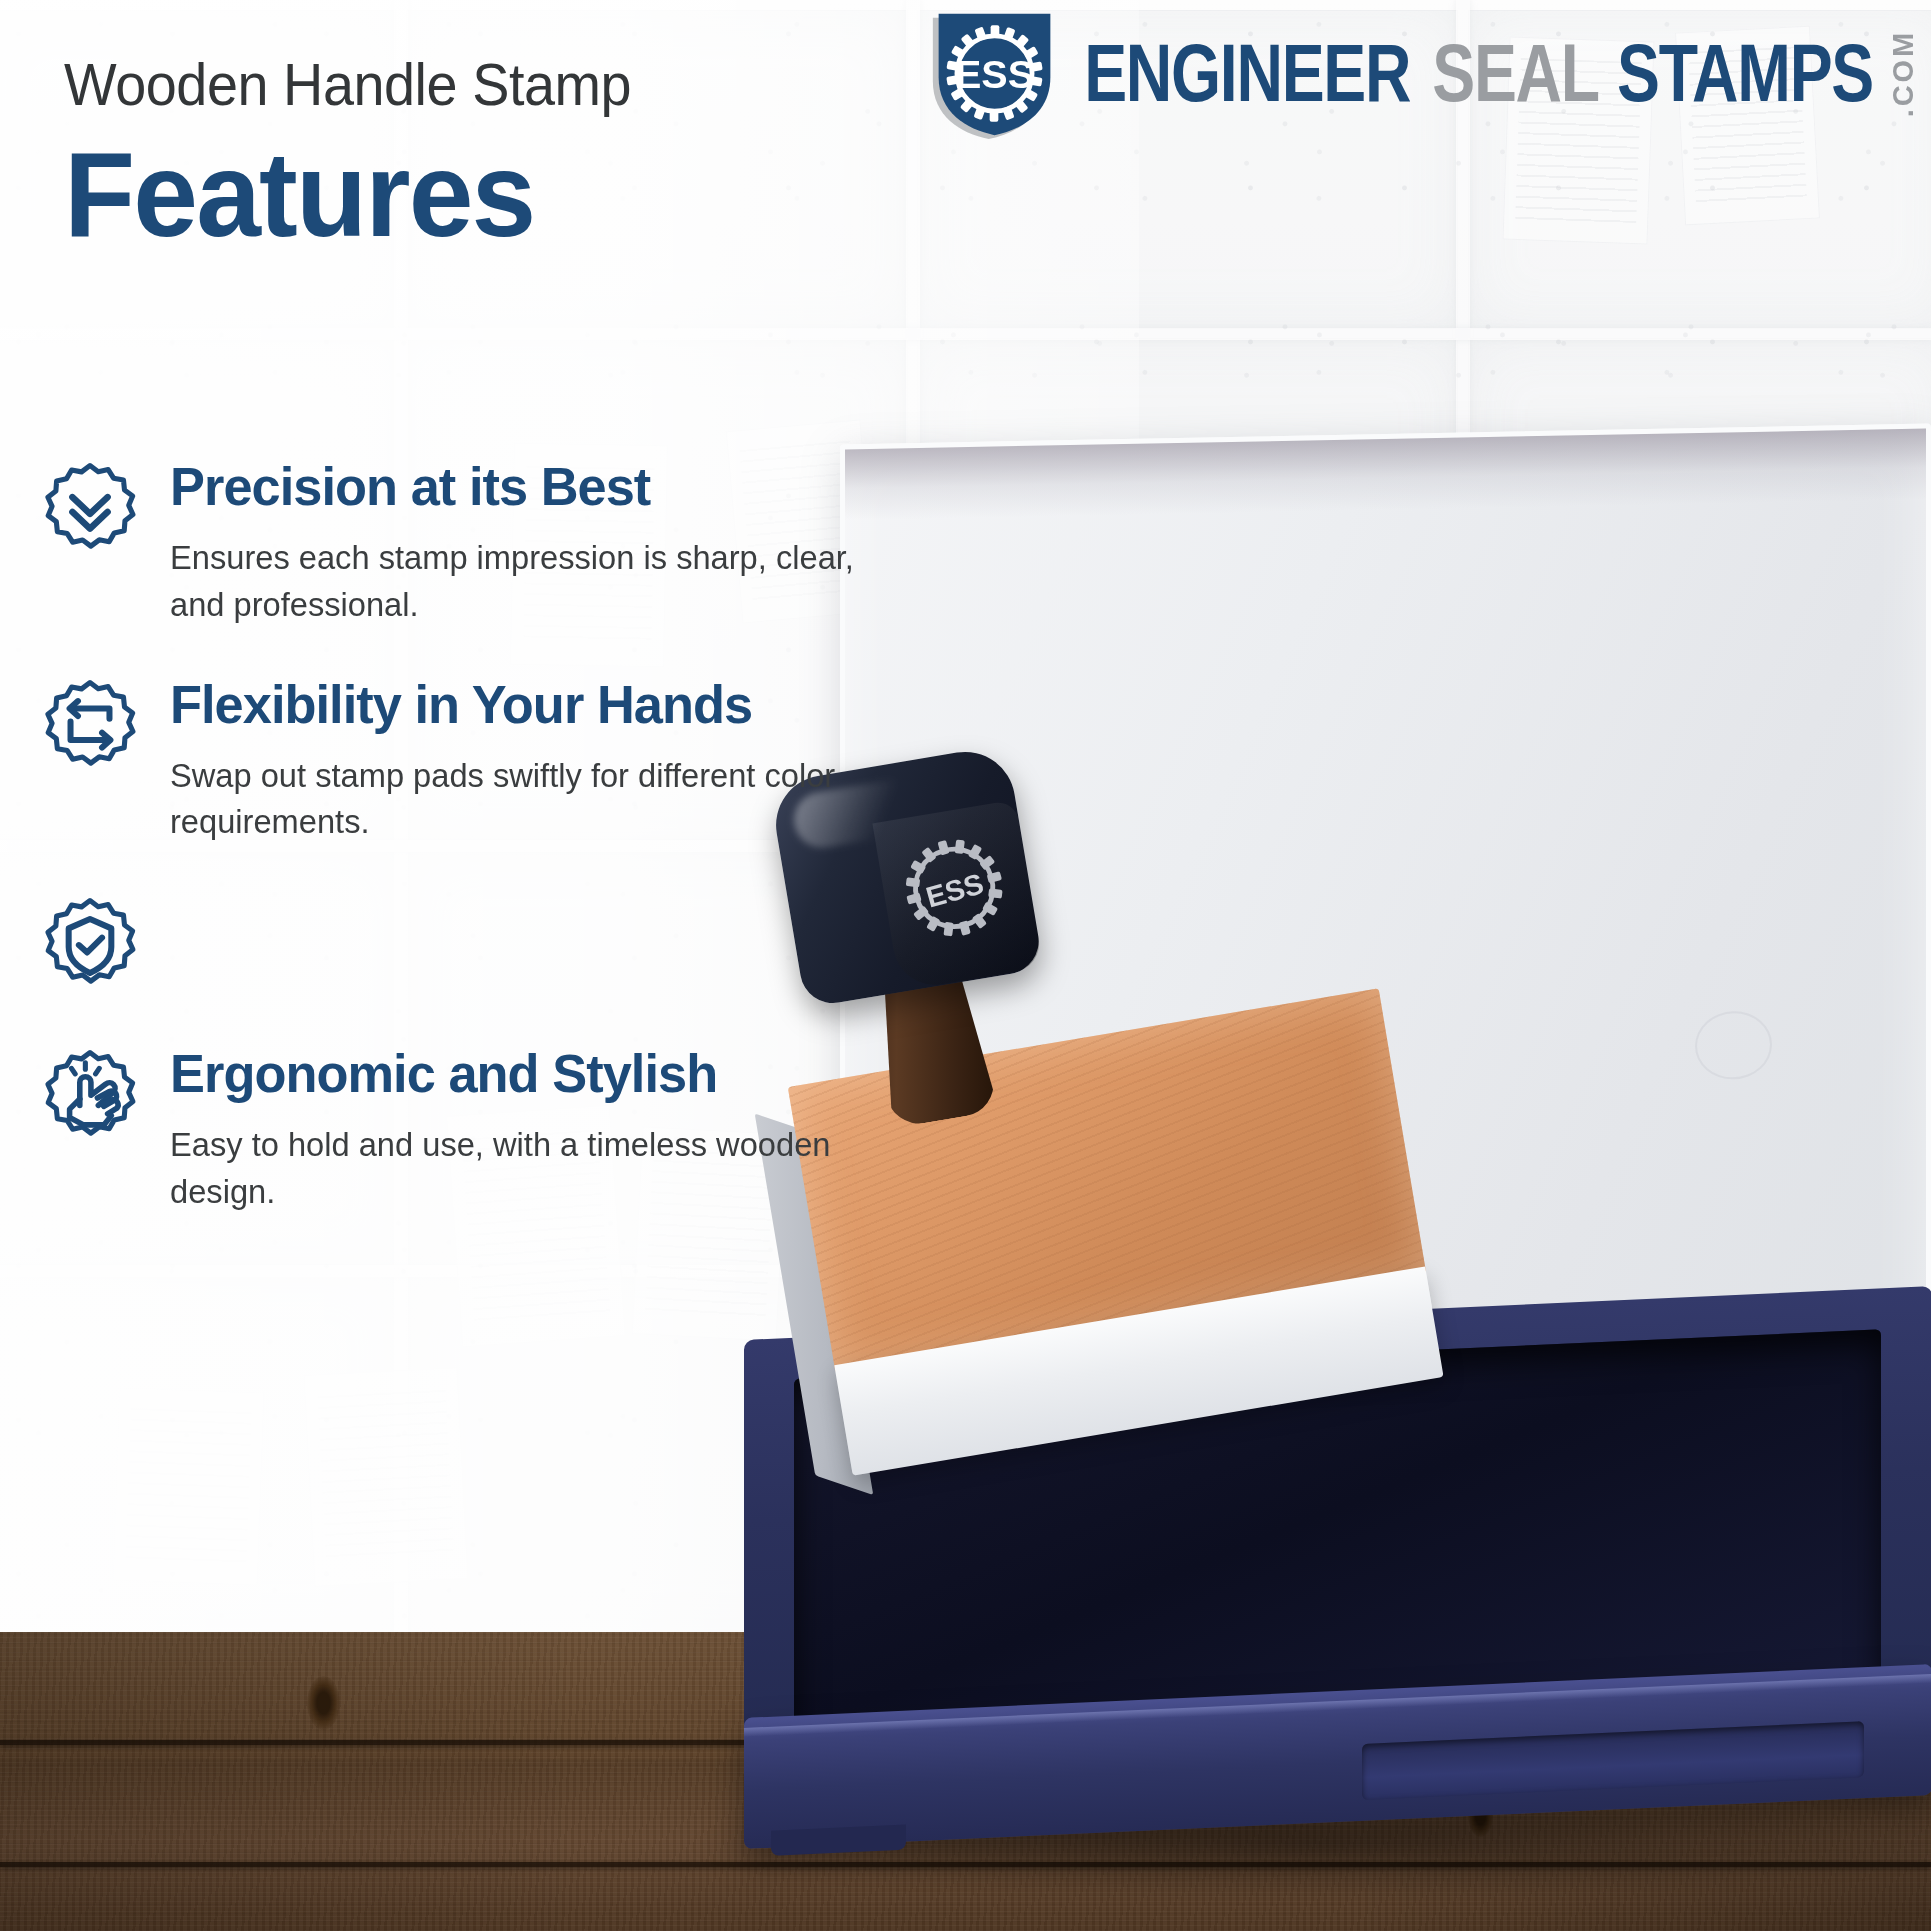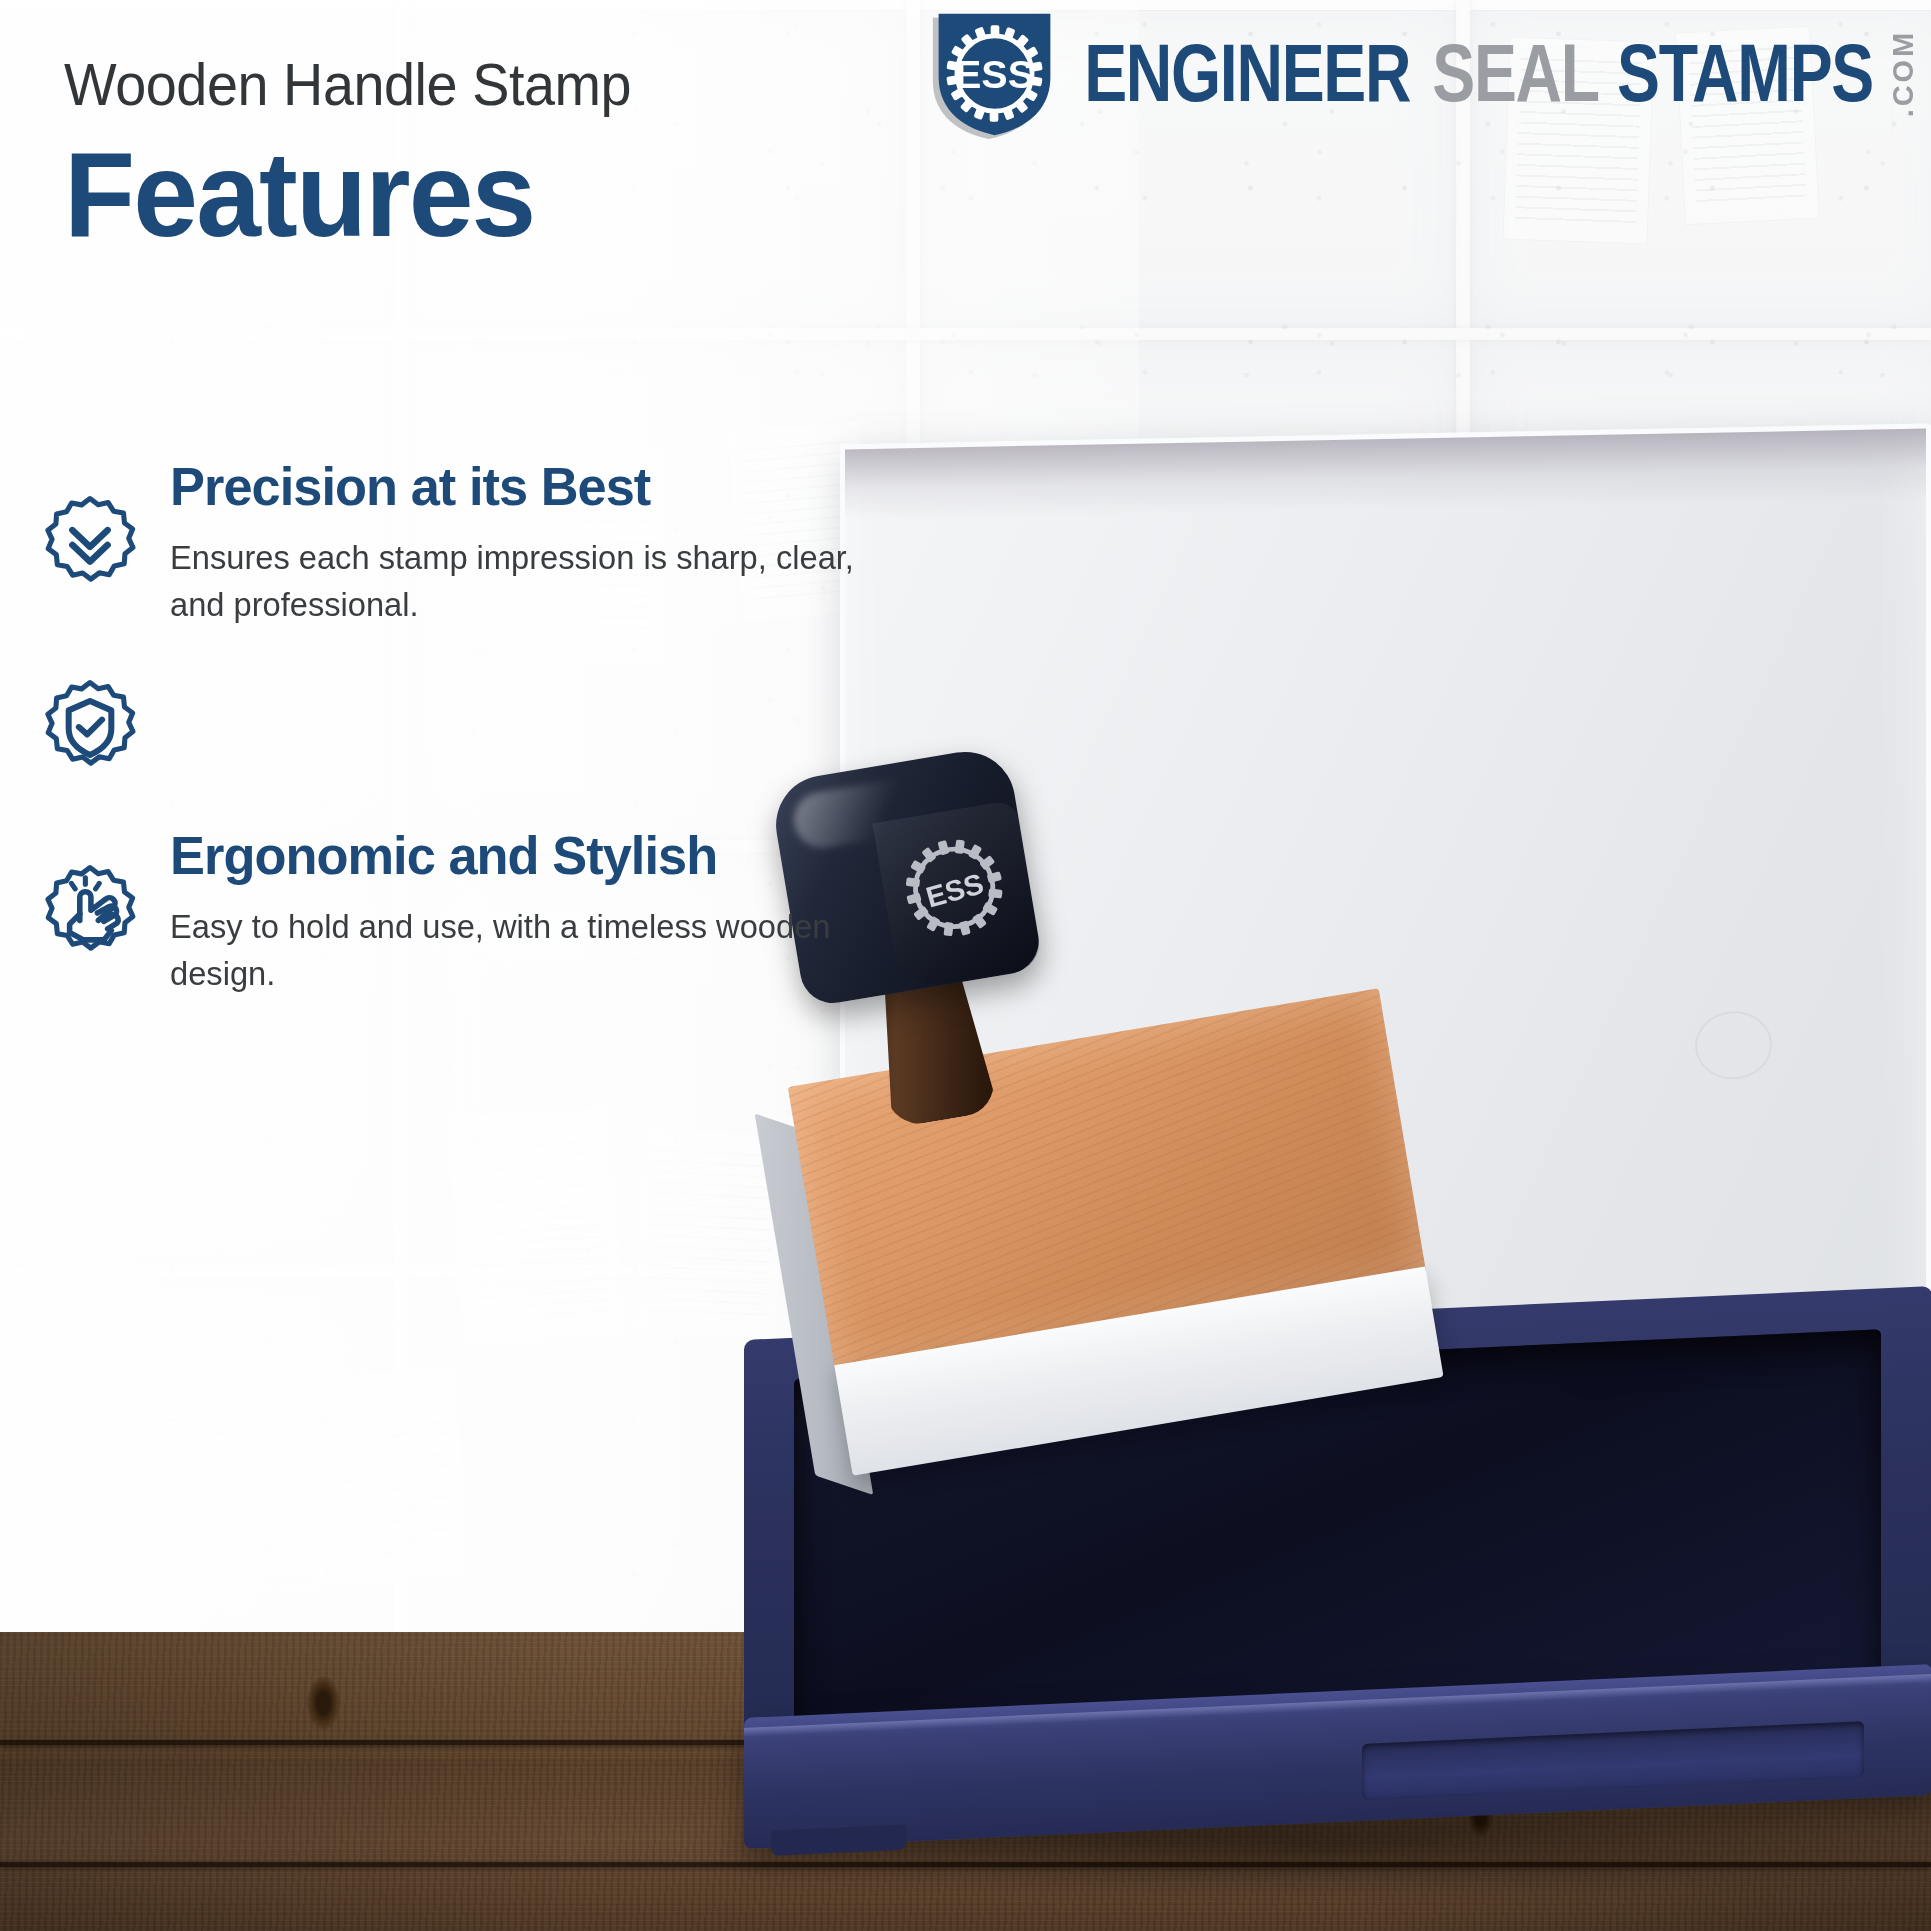--- a/index.html
+++ b/index.html
@@ -79,21 +79,21 @@
     font-family:"Liberation Sans", sans-serif; white-space:nowrap;
     transform:scaleX(.93); transform-origin:left center;
   }
   .feat {
     font-size:120px; font-weight:bold; color:#1d4a78; letter-spacing:-1.9px;
     line-height:1.02; margin-top:13.5px;
     transform:scaleX(.97); transform-origin:left center;
   }
 
   .features { position:absolute; left:39px; top:454px; width:1023px; }
-  .frow { display:flex; align-items:center; margin-bottom:44px; }
+  .frow { display:flex; align-items:flex-start; margin-bottom:44px; }
   .fbadge { width:116px; flex:0 0 116px; padding-top:5.8px; }
   .fbody { flex:1; padding-left:15.4px; padding-top:3.9px; }
   .ftitle {
     font-size:54px; font-weight:bold; color:#1d4a78; letter-spacing:-1px;
     line-height:1.05; transform:scaleX(.97); transform-origin:left center; white-space:nowrap;
   }
   .fdesc {
     margin-top:19.3px; font-size:34px; font-weight:300; color:#3a3d3f; line-height:1.38;
     max-width:763px; transform:scaleX(.96); transform-origin:left center;
   }
@@ -409,20 +409,39 @@
           <path fill="none" stroke="#1d4a78" stroke-width="7" stroke-linecap="round" stroke-linejoin="round" d="M36 40 L55 58 L74 40"></path>
           <path fill="none" stroke="#1d4a78" stroke-width="7" stroke-linecap="round" stroke-linejoin="round" d="M36 56 L55 74 L74 56"></path>
         </svg>
       </div>
       <div class="fbody">
         <div class="ftitle">Precision at its Best</div>
         <div class="fdesc">Ensures each stamp impression is sharp, clear, and professional.</div>
       </div>
     </div>
 
+    <div class="frow">
+      <div class="fbadge">
+        <svg viewBox="0 0 110 110" width="102" height="102" aria-hidden="true">
+          <path fill="none" stroke="#1d4a78" stroke-width="5.5" stroke-linejoin="round" d="
+            M55 6 L63.9 12.6 L74.6 10.3 L80.4 19.6 L91.1 21.6 L92.2 32.4 L101 38.9 L96.8 48.9
+            L101.3 58.8 L92.7 65.5 L91.9 76.3 L81.2 78.6 L75.7 88.1 L65 86.1 L55.9 92.9
+            L47 86.3 L36.3 88.6 L30.5 79.3 L19.8 77.3 L18.7 66.5 L9.9 60 L14.1 50
+            L9.6 40.1 L18.2 33.4 L19 22.6 L29.7 20.3 L35.2 10.8 L45.9 12.8 Z"></path>
+          <path fill="none" stroke="#1d4a78" stroke-width="6.5" stroke-linecap="round" stroke-linejoin="round" d="M76 34 L76 45 M76 34 L34 34"></path>
+          <path fill="none" stroke="#1d4a78" stroke-width="6.5" stroke-linecap="round" stroke-linejoin="round" d="M42 26 L33 34 L42 42"></path>
+          <path fill="none" stroke="#1d4a78" stroke-width="6.5" stroke-linecap="round" stroke-linejoin="round" d="M34 48 L34 68 L76 68"></path>
+          <path fill="none" stroke="#1d4a78" stroke-width="6.5" stroke-linecap="round" stroke-linejoin="round" d="M68 60 L77 68 L68 76"></path>
+        </svg>
+      </div>
+      <div class="fbody">
+        <div class="ftitle">Flexibility in Your Hands</div>
+        <div class="fdesc">Swap out stamp pads swiftly for different color requirements.</div>
+      </div>
+    </div>
 
     <div class="frow">
       <div class="fbadge">
         <svg viewBox="0 0 110 110" width="102" height="102" aria-hidden="true">
           <path fill="none" stroke="#1d4a78" stroke-width="5.5" stroke-linejoin="round" d="
             M55 6 L63.9 12.6 L74.6 10.3 L80.4 19.6 L91.1 21.6 L92.2 32.4 L101 38.9 L96.8 48.9
             L101.3 58.8 L92.7 65.5 L91.9 76.3 L81.2 78.6 L75.7 88.1 L65 86.1 L55.9 92.9
             L47 86.3 L36.3 88.6 L30.5 79.3 L19.8 77.3 L18.7 66.5 L9.9 60 L14.1 50
             L9.6 40.1 L18.2 33.4 L19 22.6 L29.7 20.3 L35.2 10.8 L45.9 12.8 Z"></path>
           <path fill="none" stroke="#1d4a78" stroke-width="6.5" stroke-linejoin="round" d="M55 26 L78 36 L78 56 C78 70 66 79 55 84 C44 79 32 70 32 56 L32 36 Z"></path>

